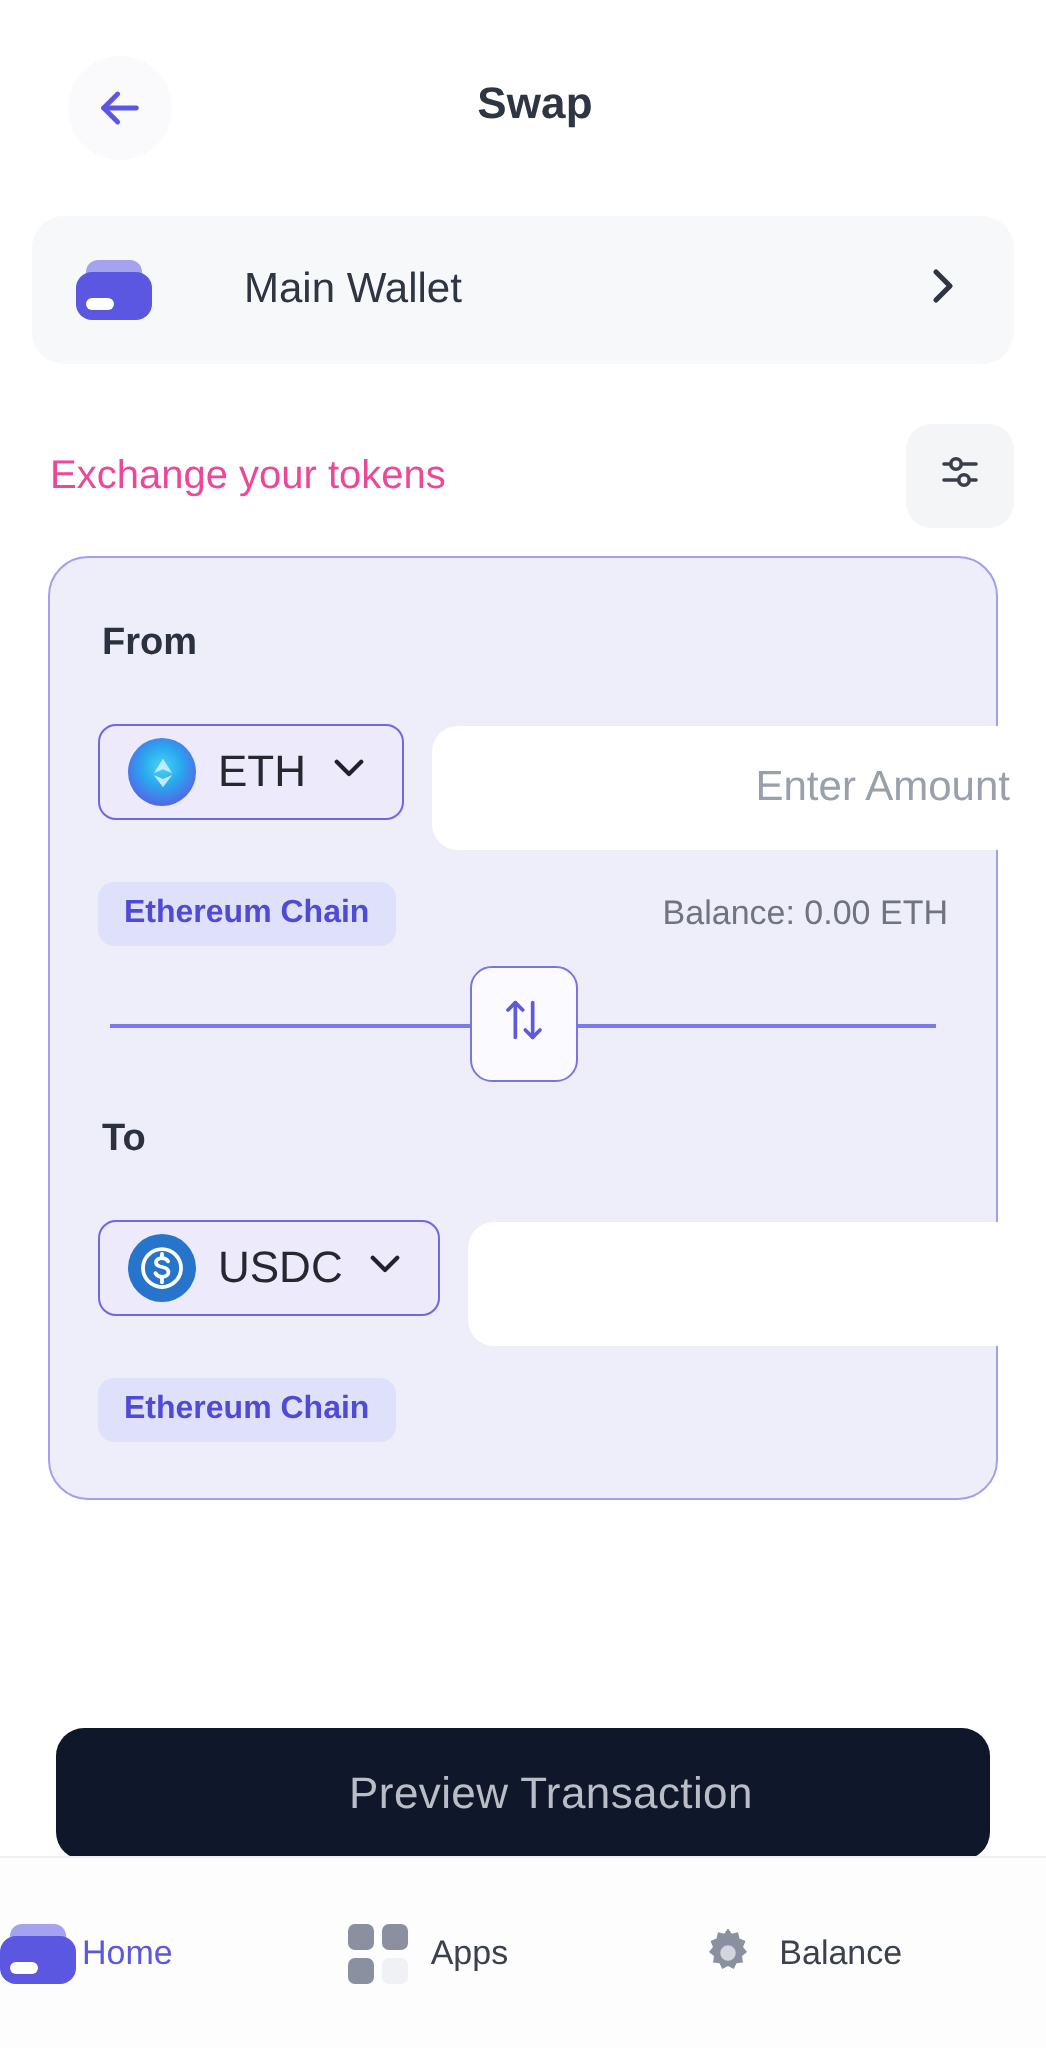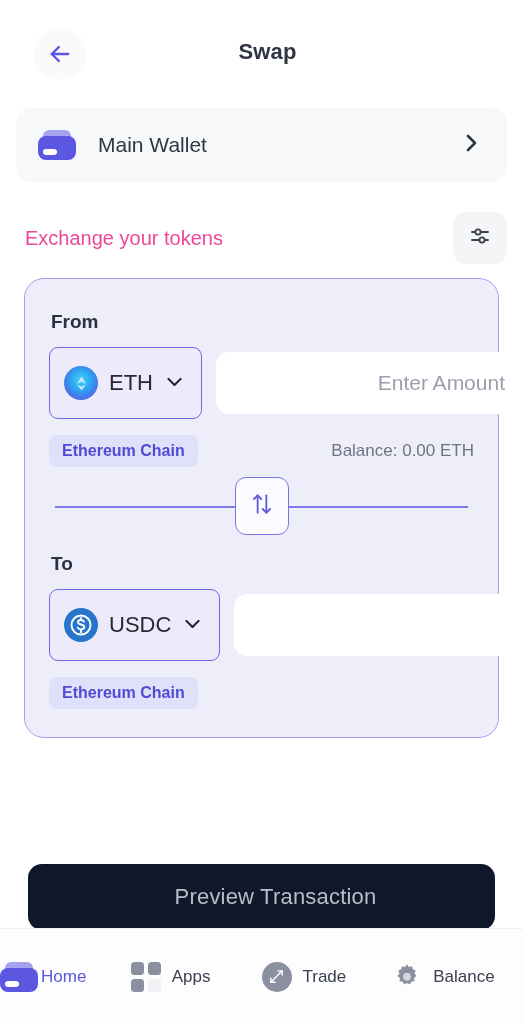--- a/index.html
+++ b/index.html
@@ -36,20 +36,21 @@
 
   
   .wallet-row {
     margin: 4px 16px 0 16px;
     height: 74px;
     background: #f7f8fa;
     border-radius: 16px;
     display: flex; align-items: center;
     padding: 0 24px 0 22px;
     cursor: pointer;
+    gap: 24px;
   }
   .wallet-icon { width: 38px; height: 30px; position: relative; flex: 0 0 auto; }
   .wallet-icon .flap {
     position: absolute; left: 5px; top: 0; width: 28px; height: 12px;
     background: #a5a3f0; border-radius: 6px 6px 2px 2px;
   }
   .wallet-icon .body {
     position: absolute; left: 0; top: 6px; width: 38px; height: 24px;
     background: #5b57e0; border-radius: 8px;
   }
@@ -85,21 +86,21 @@
     border-radius: 20px;
     padding: 24px 24px 28px 24px;
   }
   .field-label {
     font-size: 19px; font-weight: 700; color: #2c3140;
     margin: 8px 0 14px 2px;
   }
   .field-row { display: flex; align-items: center; gap: 14px; }
 
   .token-select {
-    height: 72px;
+    height: 48px;
     border: 1.8px solid #6f67e4;
     border-radius: 9px;
     background: #eceafb;
     display: flex; align-items: center;
     padding: 0 16px 0 14px;
     gap: 11px;
     cursor: pointer;
     flex: 0 0 auto;
   }
   .token-symbol { font-size: 22px; color: #25282f; }
@@ -115,20 +116,21 @@
     flex: 1 1 auto;
     height: 62px;
     background: #ffffff;
     border: none; outline: none;
     border-radius: 13px;
     font-family: "Liberation Sans", sans-serif;
     font-size: 21px;
     color: #701a75;
     text-align: right;
     padding: 0 18px;
+    margin-top: 16px;
   }
   .amount-input::placeholder { color: #9aa0ab; }
 
   .meta-row {
     display: flex; align-items: center;
     margin-top: 16px; min-height: 30px;
   }
   .chain-pill {
     background: #dfe0fa;
     color: #4f4bd4;
@@ -332,32 +334,20 @@
       <span class="nav-label">Home</span>
     </div>
 
     <div class="nav-item">
       <span class="nav-ico">
         <span class="apps-grid"><i></i><i></i><i></i><i></i></span>
       </span>
       <span class="nav-label">Apps</span>
     </div>
 
-    <div class="nav-item">
-      <span class="nav-ico">
-        <span class="trade-circle">
-          <svg width="17" height="17" viewBox="0 0 24 24" fill="none" stroke="#ffffff" stroke-width="2" stroke-linecap="round" stroke-linejoin="round">
-            <polyline points="14 4 20 4 20 10"></polyline>
-            <polyline points="10 20 4 20 4 14"></polyline>
-            <line x1="20" y1="4" x2="4" y2="20"></line>
-          </svg>
-        </span>
-      </span>
-      <span class="nav-label">Trade</span>
-    </div>
 
     <div class="nav-item">
       <span class="nav-ico">
         <svg width="30" height="30" viewBox="0 0 24 24" fill="#8b90a0">
           <path d="M12 1.8l1.5 2.1 2.5-.6.6 2.5 2.4 1-1 2.4 1.6 2-2 1.6.4 2.6-2.6.3-1.1 2.3-2.3-1.2-2.3 1.2-1.1-2.3-2.6-.3.4-2.6-2-1.6 1.6-2-1-2.4 2.4-1 .6-2.5 2.5.6z"></path>
           <circle cx="12" cy="11.6" r="3.1" fill="#d3d6dd"></circle>
         </svg>
       </span>
       <span class="nav-label">Balance</span>
     </div>

